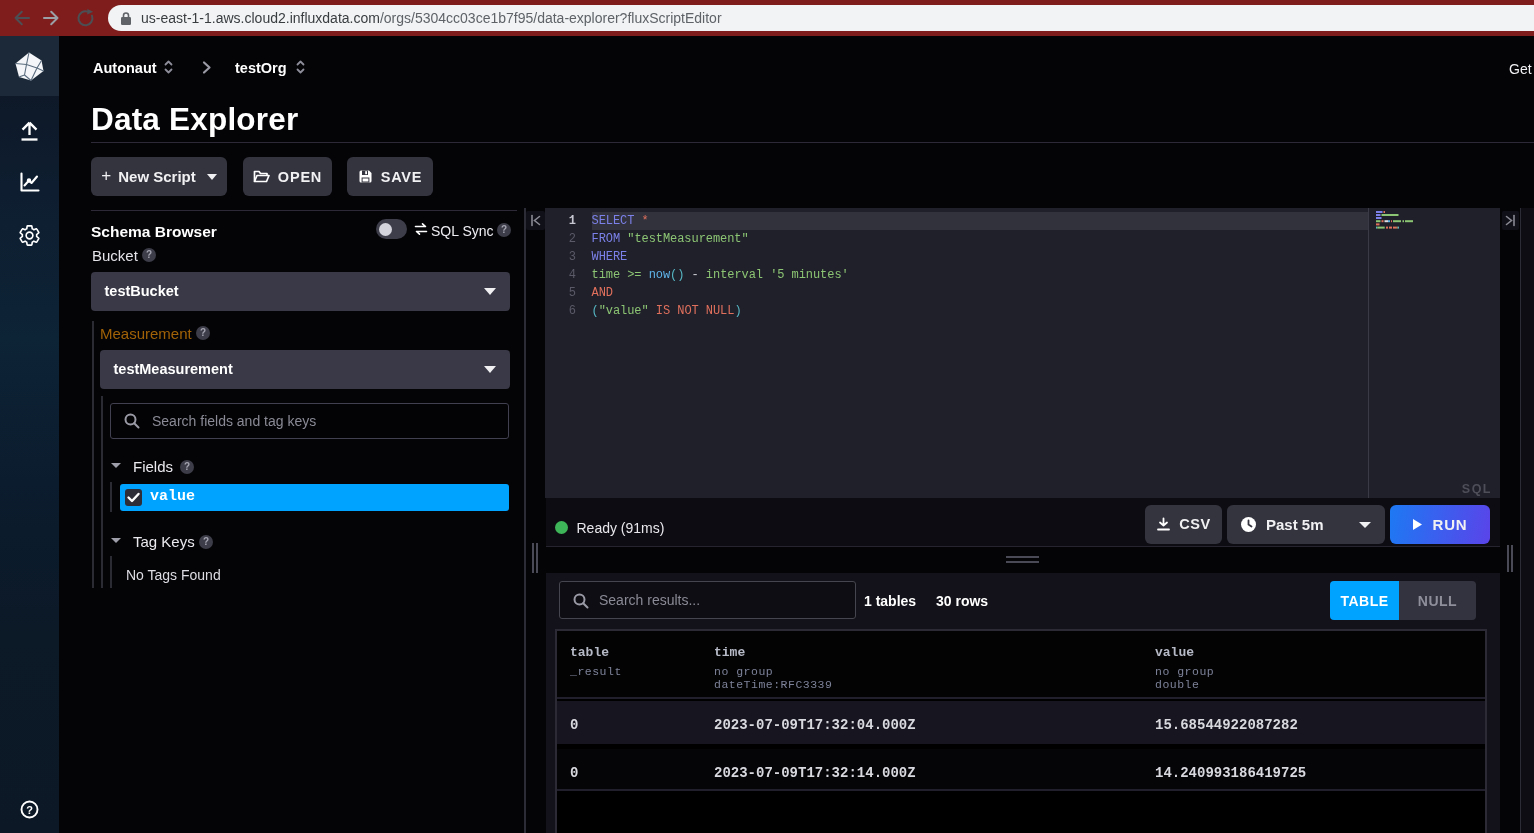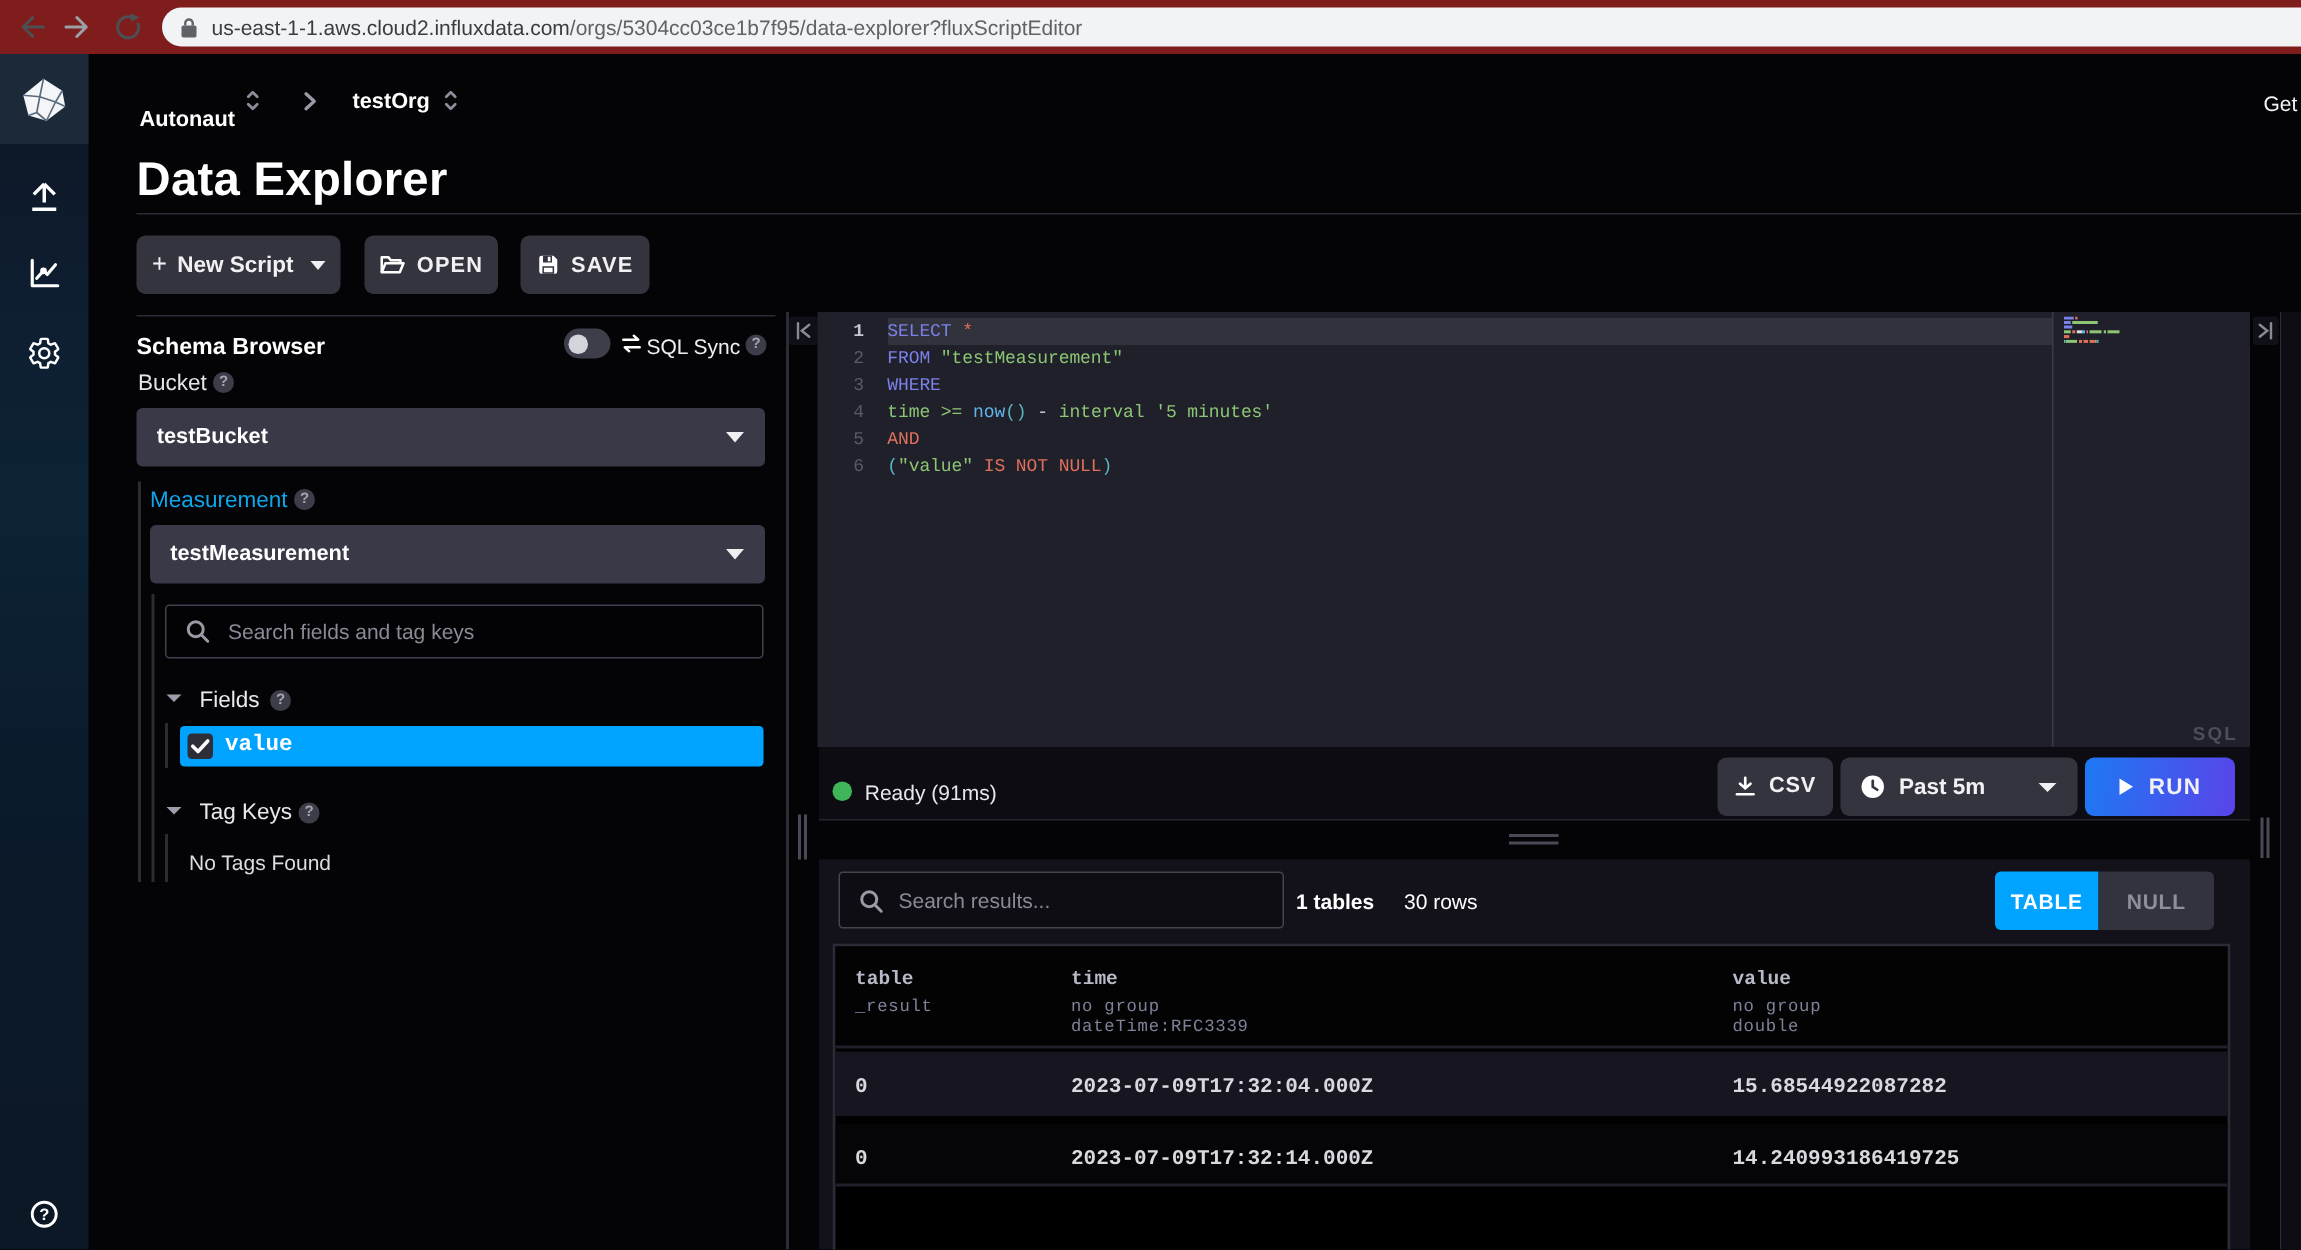--- a/index.html
+++ b/index.html
@@ -79,21 +79,21 @@
     </svg>
 
     <svg class="abs" style="left:20px;top:764px" width="19" height="19" viewBox="0 0 19 19">
       <circle cx="9.5" cy="9.5" r="8" fill="none" stroke="#fff" stroke-width="1.9"></circle>
       <text x="9.5" y="13.5" font-size="11" font-weight="bold" fill="#fff" text-anchor="middle" font-family="Liberation Sans,sans-serif">?</text>
     </svg>
   </div>
 
   <div id="header">
 
-    <div class="abs" style="left:93px;top:60px;font-size:14.5px;font-weight:bold;color:#fff;margin-top:12px;">Autonaut</div>
+    <div class="abs" style="left:93px;top:60px;font-size:14.5px;font-weight:bold;color:#fff;">Autonaut</div>
     <svg class="abs" style="left:163px;top:59px" width="11" height="16" viewBox="0 0 11 16">
       <g fill="none" stroke="#8e8e9a" stroke-width="1.8" stroke-linecap="round" stroke-linejoin="round">
         <path d="M2.5 5.5 L5.5 2.5 L8.5 5.5"></path>
           <path d="M2.5 10.5 L5.5 13.5 L8.5 10.5"></path>
       </g>
     </svg>
     <svg class="abs" style="left:201px;top:60px" width="11" height="15" viewBox="0 0 11 15">
       <path d="M3 2.5 L8.5 7.5 L3 12.5" fill="none" stroke="#9b9ba6" stroke-width="2.2" stroke-linecap="round" stroke-linejoin="round"></path>
     </svg>
     <div class="abs" style="left:235px;top:60px;font-size:14.5px;font-weight:bold;color:#fff;">testOrg</div>
@@ -156,21 +156,21 @@
     <div class="ddown" style="left:91px;top:271.5px;width:419px;height:39px;">
       <div class="lbl">testBucket</div>
       <span class="caret" style="right:14px;top:16px;"></span>
     </div>
 
     <div class="guide" style="left:92px;top:321px;height:267px;"></div>
     <div class="guide" style="left:100.5px;top:396px;height:192px;"></div>
     <div class="guide" style="left:109.5px;top:482px;height:30px;"></div>
     <div class="guide" style="left:109.5px;top:556px;height:32px;"></div>
 
-    <div class="abs" style="left:100px;top:325px;font-size:15px;color:#0ea5e9;">Measurement</div>
+    <div class="abs" style="left:100px;top:325px;font-size:15px;color:#a16207;">Measurement</div>
     <div class="qm" style="left:196px;top:326px;">?</div>
     <div class="ddown" style="left:100px;top:349.5px;width:410px;height:39px;">
       <div class="lbl">testMeasurement</div>
       <span class="caret" style="right:14px;top:16px;"></span>
     </div>
 
     <div class="srch" style="left:110px;top:402.5px;width:399px;height:36px;">
       <svg class="abs" style="left:13px;top:9.5px" width="16" height="16" viewBox="0 0 16 16">
         <circle cx="6.5" cy="6.5" r="5" fill="none" stroke="#9a9aa6" stroke-width="2"></circle>
         <path d="M10.2 10.2 L14.5 14.5" stroke="#9a9aa6" stroke-width="2" stroke-linecap="round"></path>
@@ -294,21 +294,21 @@
 
     <div class="abs" style="left:546px;top:573px;width:954px;height:260px;background:#13121a;">
       <div class="srch" style="left:13px;top:8px;width:297px;height:38px;border-color:#45454f;">
         <svg class="abs" style="left:13px;top:10.5px" width="16" height="16" viewBox="0 0 16 16">
           <circle cx="6.5" cy="6.5" r="5" fill="none" stroke="#9a9aa6" stroke-width="2"></circle>
           <path d="M10.2 10.2 L14.5 14.5" stroke="#9a9aa6" stroke-width="2" stroke-linecap="round"></path>
         </svg>
         <div class="ph" style="left:39px;">Search results...</div>
       </div>
       <div class="abs" style="left:318px;top:20px;font-size:14px;font-weight:bold;color:#fff;">1 tables</div>
-      <div class="abs" style="left:390px;top:20px;font-size:14px;font-weight:normal;color:#fff;text-align:right;">30 rows</div>
+      <div class="abs" style="left:390px;top:20px;font-size:14px;font-weight:bold;color:#fff;text-align:right;">30 rows</div>
       <div class="abs" style="left:784px;top:8px;width:69px;height:39px;background:#00a3ff;border-radius:4px 0 0 4px;color:#fff;font-size:14px;font-weight:bold;letter-spacing:0.5px;display:flex;align-items:center;justify-content:center;">TABLE</div>
       <div class="abs" style="left:853px;top:8px;width:77px;height:39px;background:#333340;border-radius:0 4px 4px 0;color:#8f8f9b;font-size:14px;font-weight:bold;letter-spacing:0.5px;display:flex;align-items:center;justify-content:center;">NULL</div>
 
       <div class="abs" style="left:9px;top:55.5px;width:932px;height:215px;border:2px solid #2b2a35;background:#000;">
 
         <div class="abs mono" style="left:0;top:0;width:928px;height:68px;border-bottom:2px solid #211f2b;background:#030304;">
           <div class="abs" style="left:13px;top:14px;font-size:13px;font-weight:bold;color:#b6bac6;">table</div>
           <div class="abs" style="left:13px;top:34px;font-size:11.5px;color:#7d8298;letter-spacing:0.5px;">_result</div>
           <div class="abs" style="left:157px;top:14px;font-size:13px;font-weight:bold;color:#b6bac6;">time</div>
           <div class="abs" style="left:157px;top:34px;font-size:11.5px;color:#7d8298;letter-spacing:0.5px;">no group</div>

